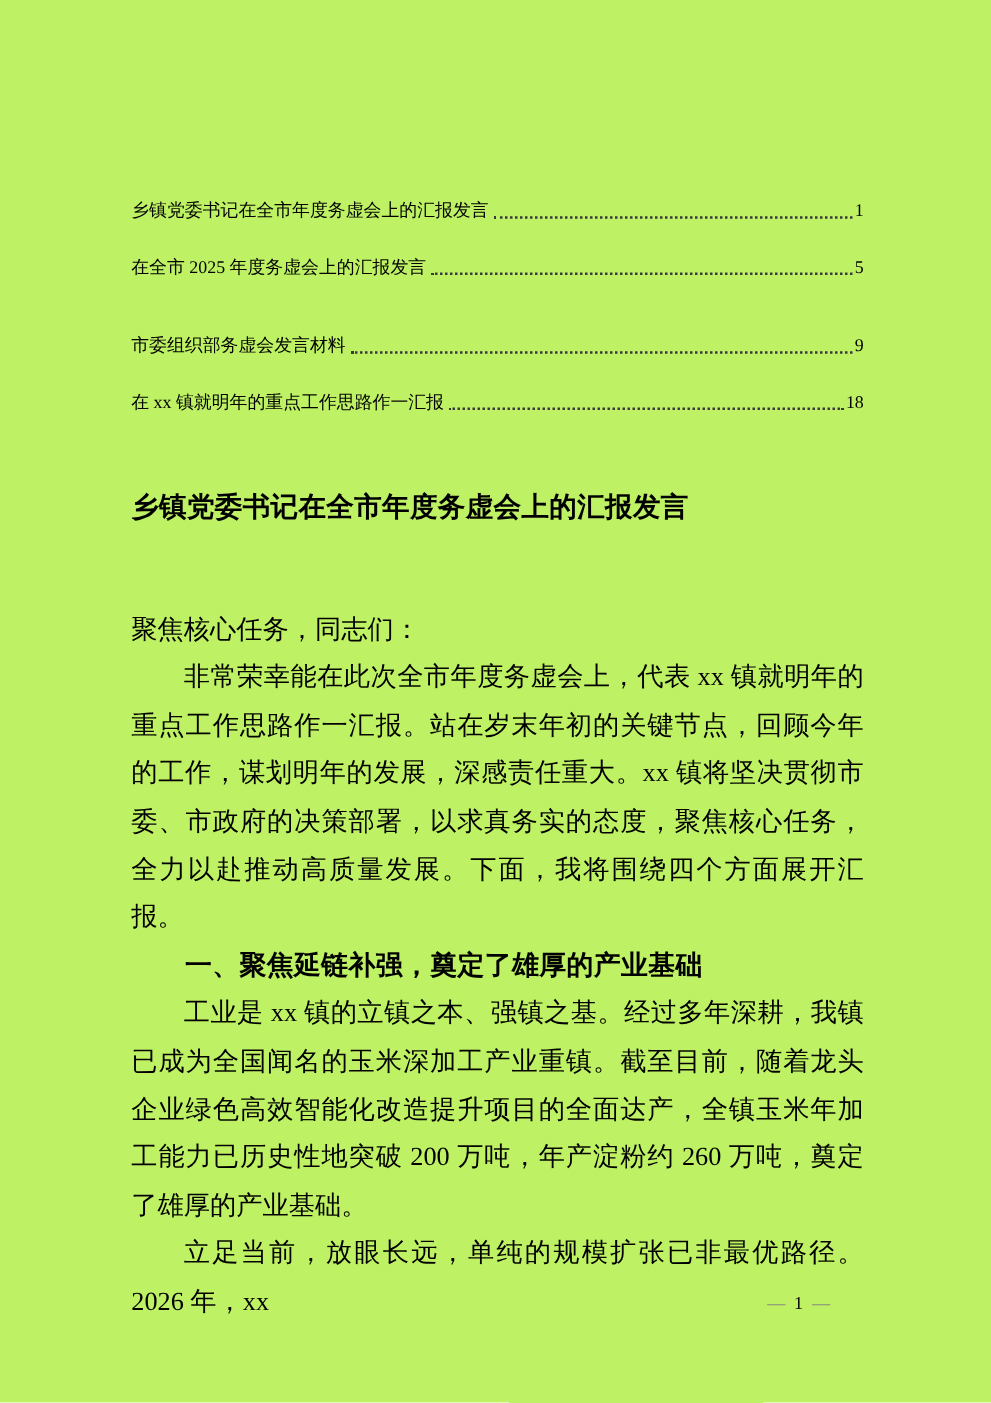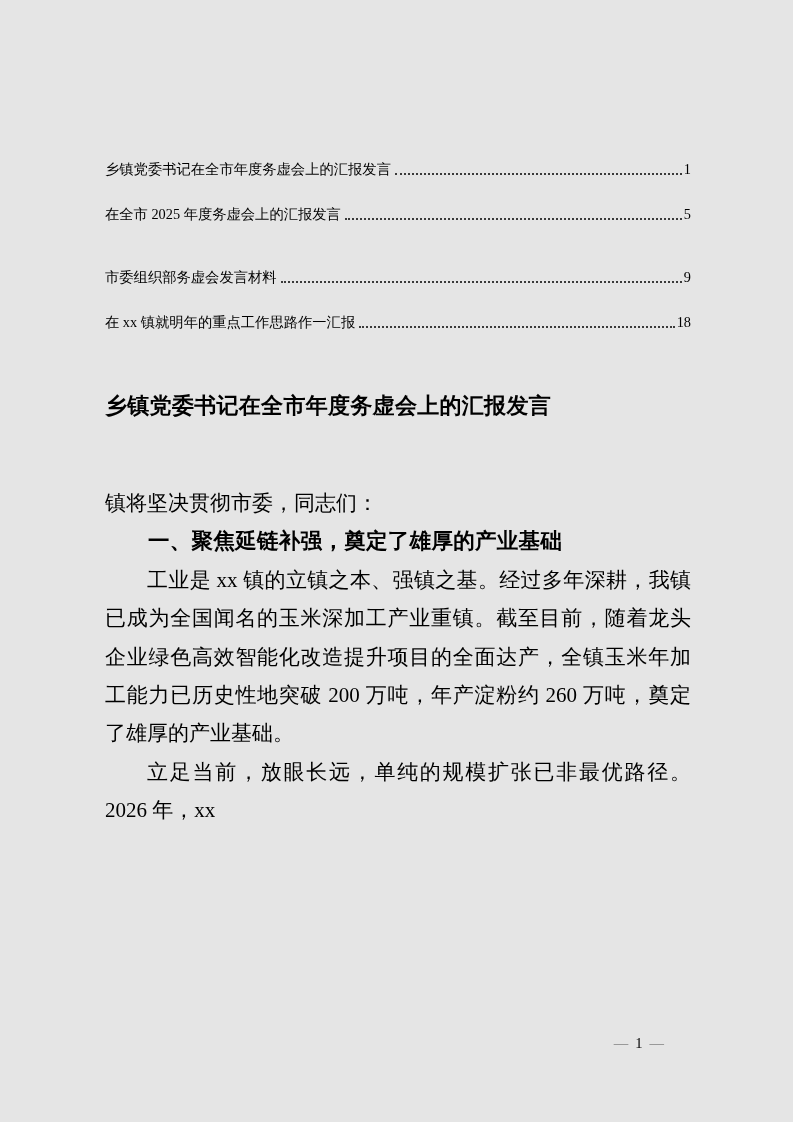--- a/index.html
+++ b/index.html
@@ -4,21 +4,21 @@
 <style>
   html, body {
     margin: 0;
     padding: 0;
     background: #ffffff;
   }
   .page {
     position: relative;
     width: 793px;
     height: 1122px;
-    background: #e5e5e5;
+    background: #bef264;
     color: #000000;
     font-family: "Liberation Serif", "DejaVu Serif", serif;
     overflow: hidden;
   }
 
   
   .toc {
     position: absolute;
     left: 105px;
     top: 160px;
@@ -126,21 +126,22 @@
     <div class="toc-row gap-sm">
       <span class="toc-title">在 xx 镇就明年的重点工作思路作一汇报</span>
       <span class="toc-leader"></span>
       <span class="toc-page">18</span>
     </div>
   </nav>
 
   <h1 class="doc-title">乡镇党委书记在全市年度务虚会上的汇报发言</h1>
 
   <main class="doc-body">
-    <p>镇将坚决贯彻市委，同志们：</p>
+    <p>聚焦核心任务，同志们：</p>
+    <p class="indent justify">非常荣幸能在此次全市年度务虚会上，代表 xx 镇就明年的重点工作思路作一汇报。站在岁末年初的关键节点，回顾今年的工作，谋划明年的发展，深感责任重大。xx 镇将坚决贯彻市委、市政府的决策部署，以求真务实的态度，聚焦核心任务，全力以赴推动高质量发展。下面，我将围绕四个方面展开汇报。</p>
     <h2 class="section-heading">一、聚焦延链补强，奠定了雄厚的产业基础</h2>
     <p class="indent justify">工业是 xx 镇的立镇之本、强镇之基。经过多年深耕，我镇已成为全国闻名的玉米深加工产业重镇。截至目前，随着龙头企业绿色高效智能化改造提升项目的全面达产，全镇玉米年加工能力已历史性地突破 200 万吨，年产淀粉约 260 万吨，奠定了雄厚的产业基础。</p>
     <p class="indent justify">立足当前，放眼长远，单纯的规模扩张已非最优路径。2026 年，xx</p>
   </main>
 
   <div class="page-footer">
     <span class="dash">—</span><span class="num">1</span><span class="dash">—</span>
   </div>
 
 </div>

